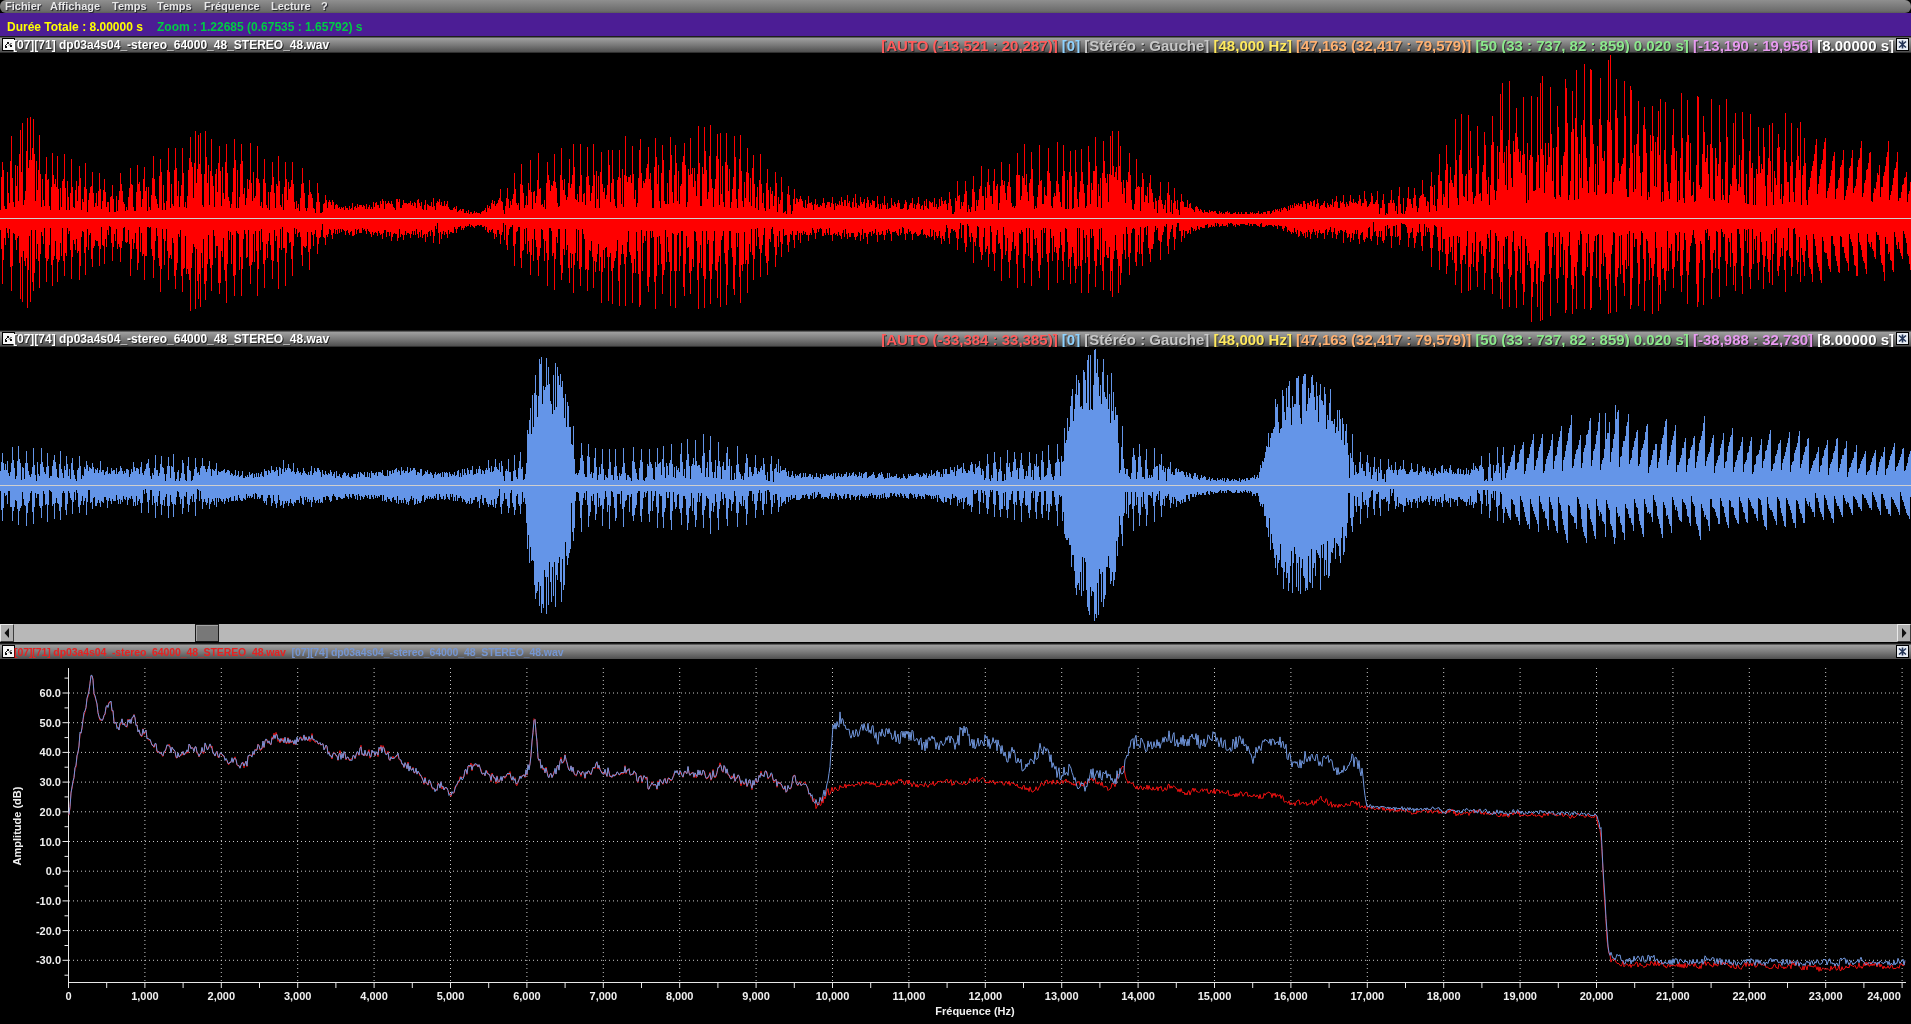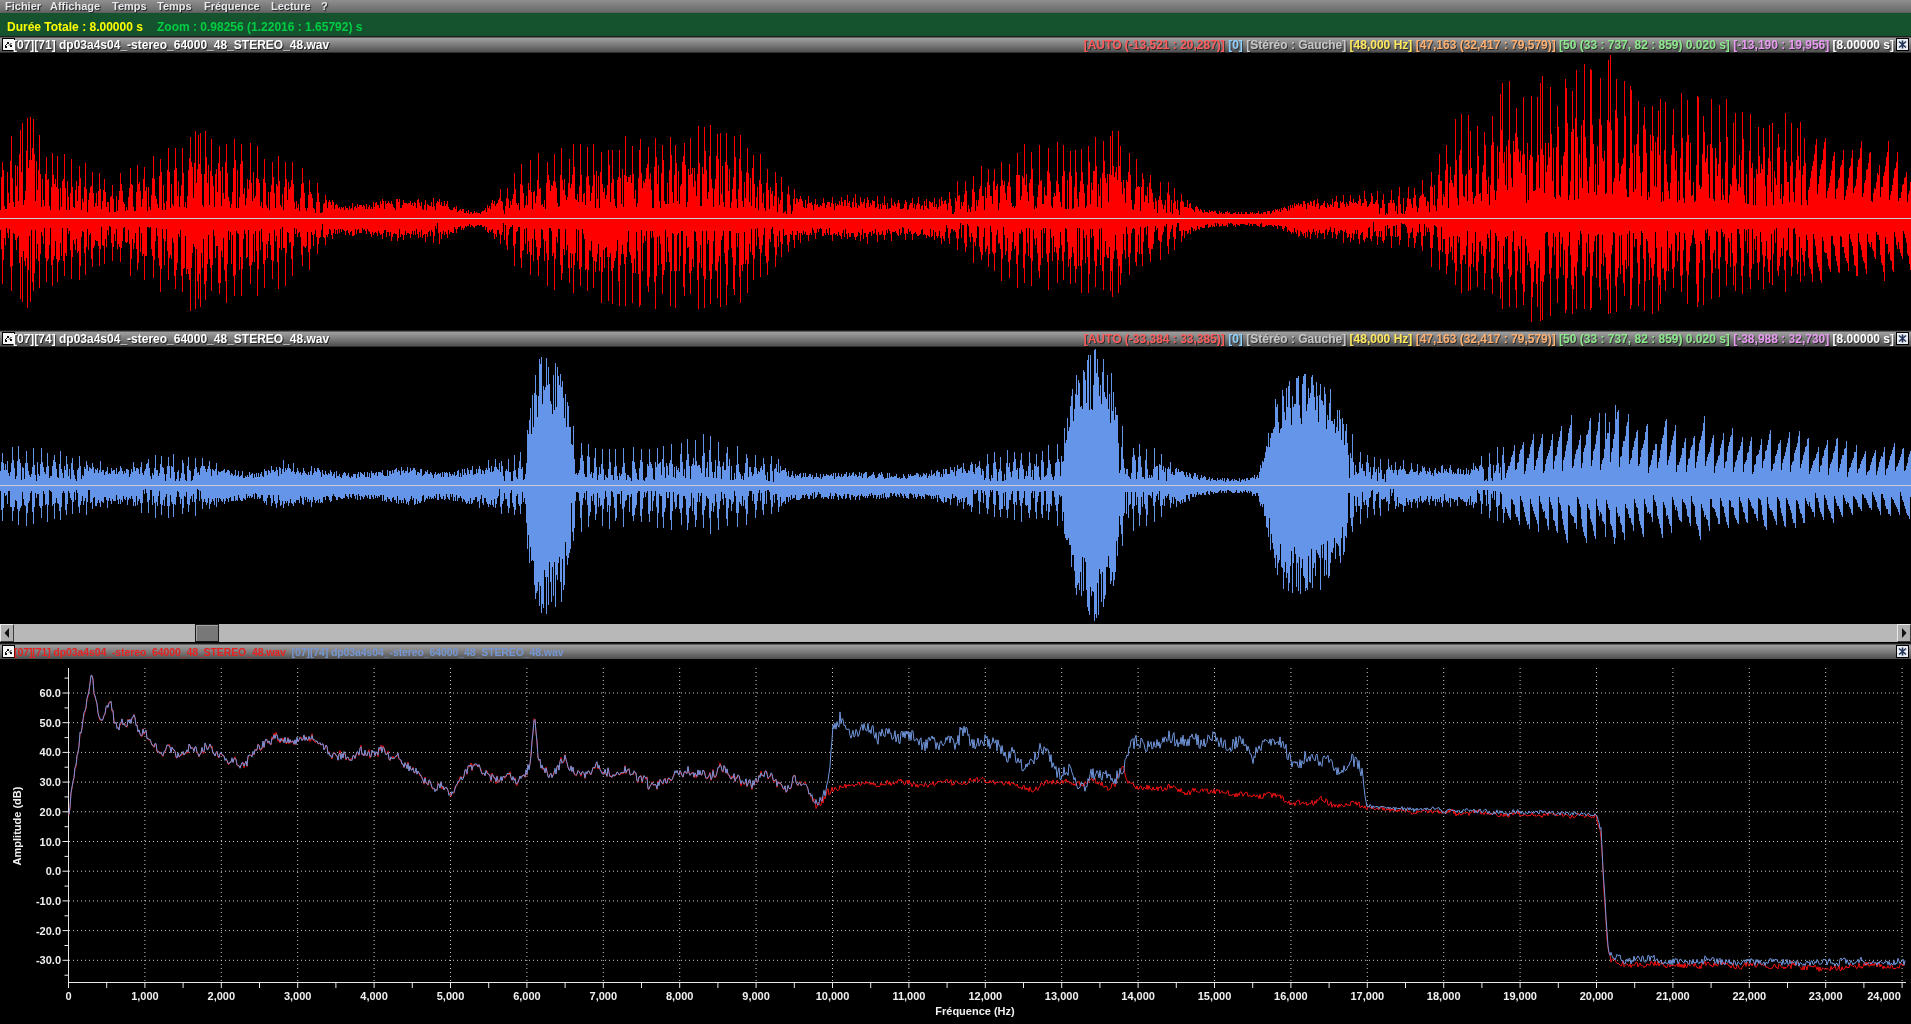--- a/index.html
+++ b/index.html
@@ -1,31 +1,31 @@
 <!DOCTYPE html>
 <html><head><meta charset="utf-8"><style>
 * { margin:0; padding:0; box-sizing:border-box; }
 html,body { width:1911px; height:1024px; background:#000; overflow:hidden;
   font-family:"Liberation Sans", sans-serif; }
 .menubar { position:absolute; left:0; top:0; width:1911px; height:13px;
   background:linear-gradient(#8f8f8f,#6c6c6c 85%,#5a5a5a);
-  border-bottom:0; }
+  border-bottom:0;border-radius:6px; }
 .menubar span { position:absolute; top:0; font-size:11px; font-weight:bold; color:#e8e8e8;
   line-height:12px; text-shadow:1px 1px 1px rgba(20,20,30,0.9); }
-.statusbar { position:absolute; left:0; top:13px; width:1911px; height:23px; background:#14532d; }
+.statusbar { position:absolute; left:0; top:13px; width:1911px; height:23px; background:#4c1d95; }
 .statusbar span { position:absolute; font-size:12px; font-weight:bold; line-height:29px; }
 .tbar { position:absolute; left:0; width:1911px; height:32px;
   background:linear-gradient(#1d1d1d 0, #1d1d1d 1px, #a0a0a0 2px, #7a7a7a 9px, #4f4f4f 16px, #111 17px); }
 .tbar .title { position:absolute; left:13px; top:2px; font-size:12px; font-weight:bold; color:#fff;
   line-height:15px; text-shadow:1px 1px 0 #222; letter-spacing:0; white-space:nowrap; }
 .title3 { position:absolute; left:14px; top:2px; font-size:10.5px; font-weight:bold;
   line-height:15px; letter-spacing:-0.1px; white-space:nowrap; }
 .licon { position:absolute; left:2px; top:2px; }
 .ricon { position:absolute; right:2px; top:2px; }
-.rcluster { position:absolute; right:17px; top:2px; font-size:12px; font-weight:bold; line-height:15px;
+.rcluster { position:absolute; right:17px; top:2px; font-size:15px; font-weight:bold; line-height:15px;
   white-space:nowrap; text-shadow:1px 1px 0 rgba(0,0,0,0.55); }
 .c-red{color:#ff5b5b}.c-blu{color:#8fd2ff}.c-gry{color:#c8c8c8}.c-yel{color:#ffe95e}
 .c-org{color:#ffb070}.c-grn{color:#8ce98c}.c-mag{color:#e89af0}.c-wht{color:#ffffff}
 .sb { position:absolute; left:0; top:624px; width:1911px; height:18px; background:#b8b8b8; }
 .sb .btn { position:absolute; top:0; width:14px; height:18px; background:#b0b0b0;
   border:1px solid; border-color:#e9e9e9 #3c3c3c #3c3c3c #e9e9e9; }
 .sb .thumb { position:absolute; left:195px; top:0; width:24px; height:18px; background:#787878;
   border:1px solid #1a1a1a; box-shadow:inset 1px 1px 0 #a5a5a5; }
 .tb3red { color:#e62222; } .tb3blu { color:#7596d2; }
 </style></head>
@@ -34,21 +34,21 @@
   <span style="left:5px">Fichier</span>
   <span style="left:50px">Affichage</span>
   <span style="left:112px">Temps</span>
   <span style="left:157px">Temps</span>
   <span style="left:204px">Fréquence</span>
   <span style="left:271px">Lecture</span>
   <span style="left:321px">?</span>
 </div>
 <div class="statusbar">
   <span style="left:7px;color:#ffff00">Durée Totale : 8.00000 s</span>
-  <span style="left:157px;color:#00cc44">Zoom : 0.98256 (1.22016 : 1.65792) s</span>
+  <span style="left:157px;color:#00cc44">Zoom : 1.22685 (0.67535 : 1.65792) s</span>
 </div>
 
 <div class="tbar" style="top:36px">
   <svg class="licon" width="13" height="13" viewBox="0 0 13 13" shape-rendering="crispEdges">
       <rect x="0.5" y="0.5" width="12" height="12" fill="#f5f5f5" stroke="#000"></rect>
       <path d="M3 8L5.5 5.5M7 7.5L9.5 5" stroke="#111" stroke-width="1" fill="none" shape-rendering="auto"></path>
       <rect x="5" y="4" width="2" height="2" fill="#111"></rect>
       <rect x="3" y="8" width="2" height="2" fill="#111"></rect>
       <rect x="8" y="7" width="2" height="2" fill="#111"></rect>
     </svg>

